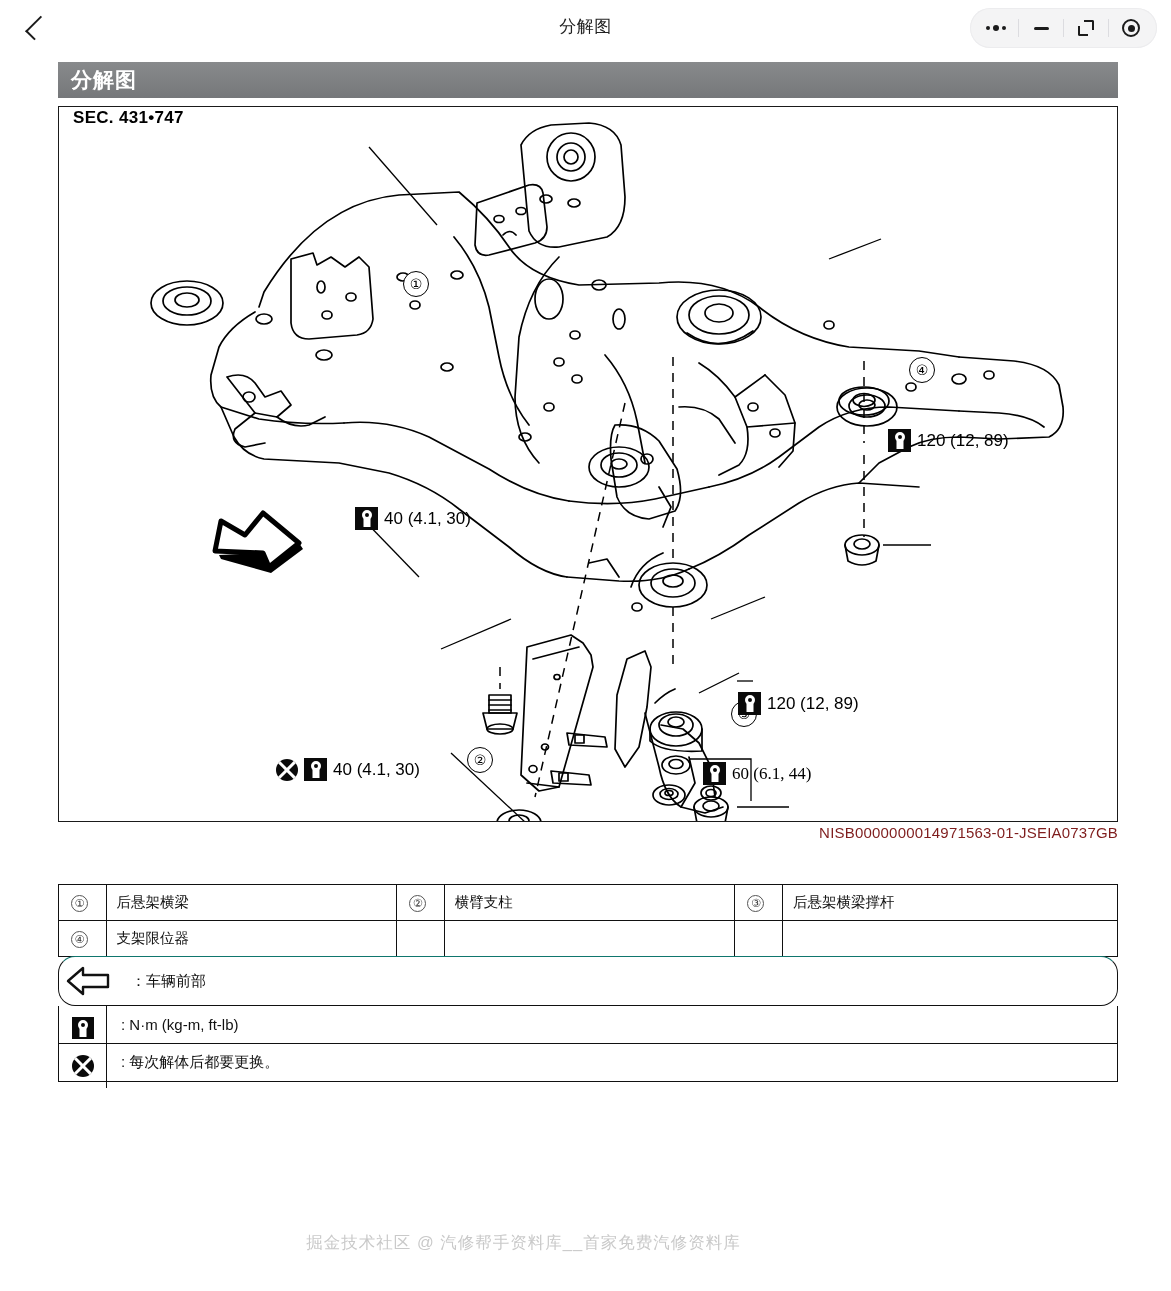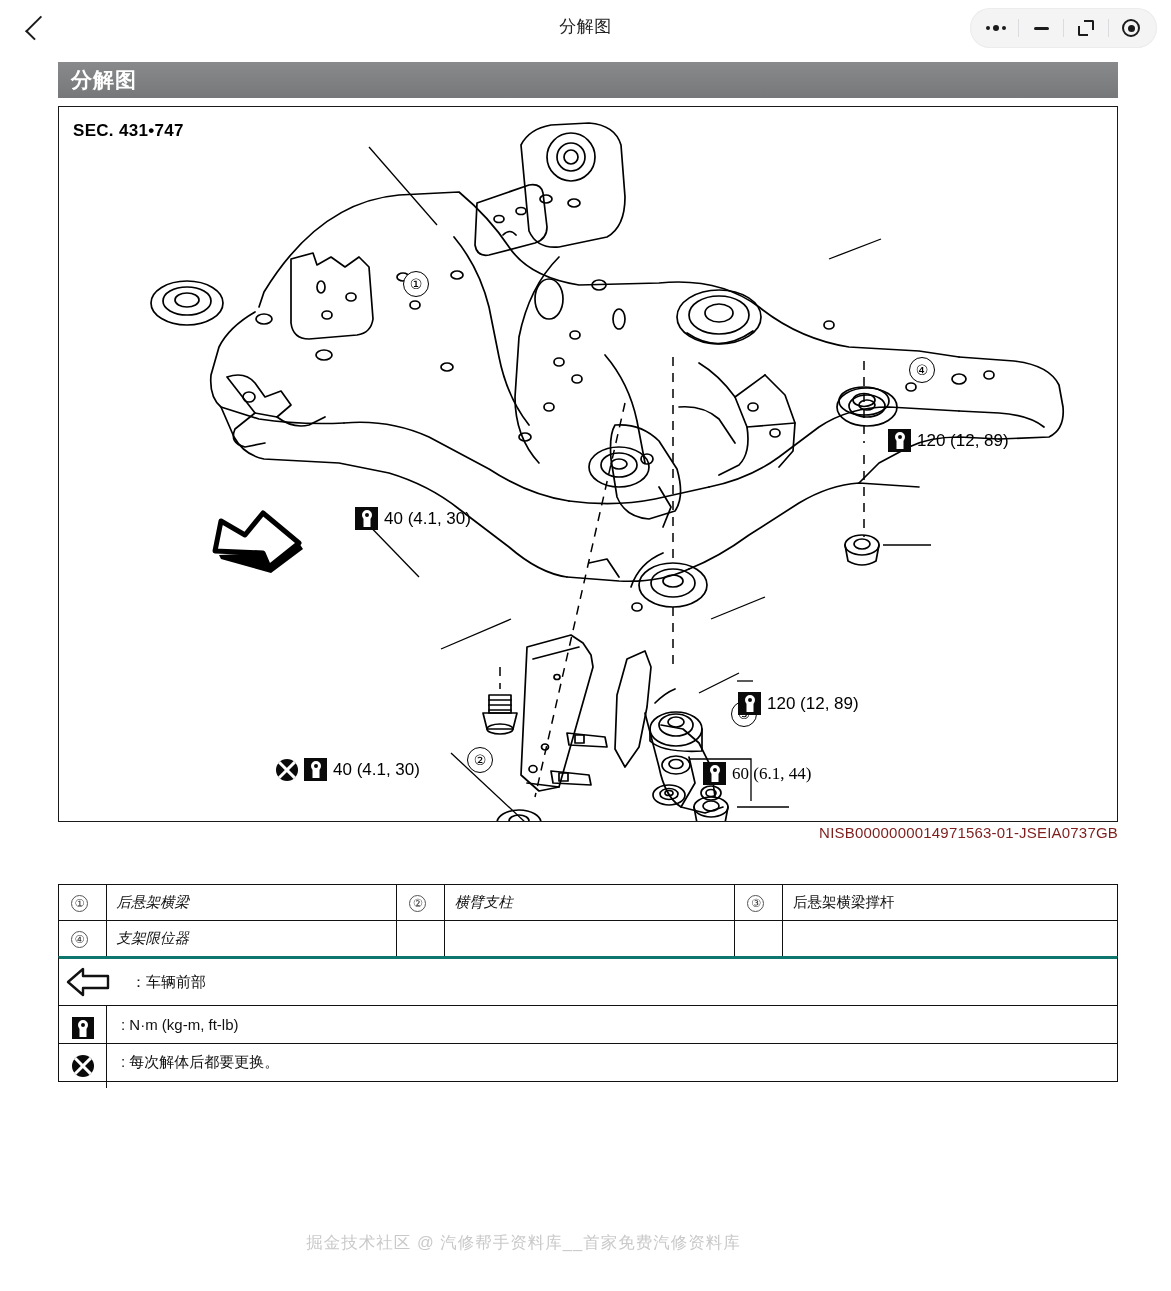--- a/index.html
+++ b/index.html
@@ -72,36 +72,36 @@
     color: #ffffff; font-size: 21px; font-weight: bold;
     padding-left: 13px; letter-spacing: 1px;
   }
 
   
   .diagram-box {
     position: absolute; left: 58px; top: 106px; width: 1060px; height: 716px;
     border: 1px solid #1a1a1a; background: #ffffff;
   }
   .sec-code {
-    position: absolute; left: 14px; top: 14px;
+    position: absolute; left: 14px; top: 1px;
     font-size: 17px; font-weight: bold; color: #000; letter-spacing: .3px;
   }
   .figref {
     position: absolute; left: 58px; top: 824px; width: 1060px;
     text-align: right; font-size: 15px; color: #7f1d1d; letter-spacing: .2px;
   }
 
   
   .legend {
     position: absolute; left: 58px; top: 884px; width: 1060px;
     border-collapse: collapse; font-size: 14.5px; color: #111;
   }
   .legend td { border: 1px solid #111; height: 36px; padding: 0 10px; vertical-align: middle; }
   .legend td.num { width: 48px; text-align: left; padding-left: 12px; }
-  .legend td.nm  { width: 305px; font-style: italic; }
+  .legend td.nm  { width: 305px; }
   .legend td.nm3 { width: 352px; }
   .num-circle {
     display: inline-block; width: 17px; height: 17px; line-height: 15px;
     border: 1.2px solid #555; border-radius: 50%;
     text-align: center; font-size: 11px; color: #333;
   }
   .legend2 {
     position: absolute; left: 58px; top: 884px; width: 1060px;
   }
   .lg-row { border: 1px solid #111; border-top: none; display: flex; align-items: center; }
@@ -459,21 +459,21 @@
     <td class="num"></td>
     <td class="nm"></td>
     <td class="num"></td>
     <td class="nm3"></td>
   </tr>
 </tbody>
   </table>
 
 <div class="legend2" style="top:956px;">
 
-  <div class="lg-row arrow-row" style="border-top:3px solid #0f766e;">
+  <div class="lg-row arrow-row" style="border-top:1px solid #0f766e;border-radius:17px;">
     <div class="lg-sym">
       <svg width="46" height="34" viewBox="0 0 46 34">
         <path d="M3 17 L18 4 L18 11 L43 11 L43 23 L18 23 L18 30 Z" fill="#fff" stroke="#111" stroke-width="2.4" stroke-linejoin="round"></path>
       </svg>
     </div>
     <div class="lg-txt">：车辆前部</div>
   </div>
 
   <div class="lg-row bordered-sym" style="height:38px;">
     <div class="lg-sym">

